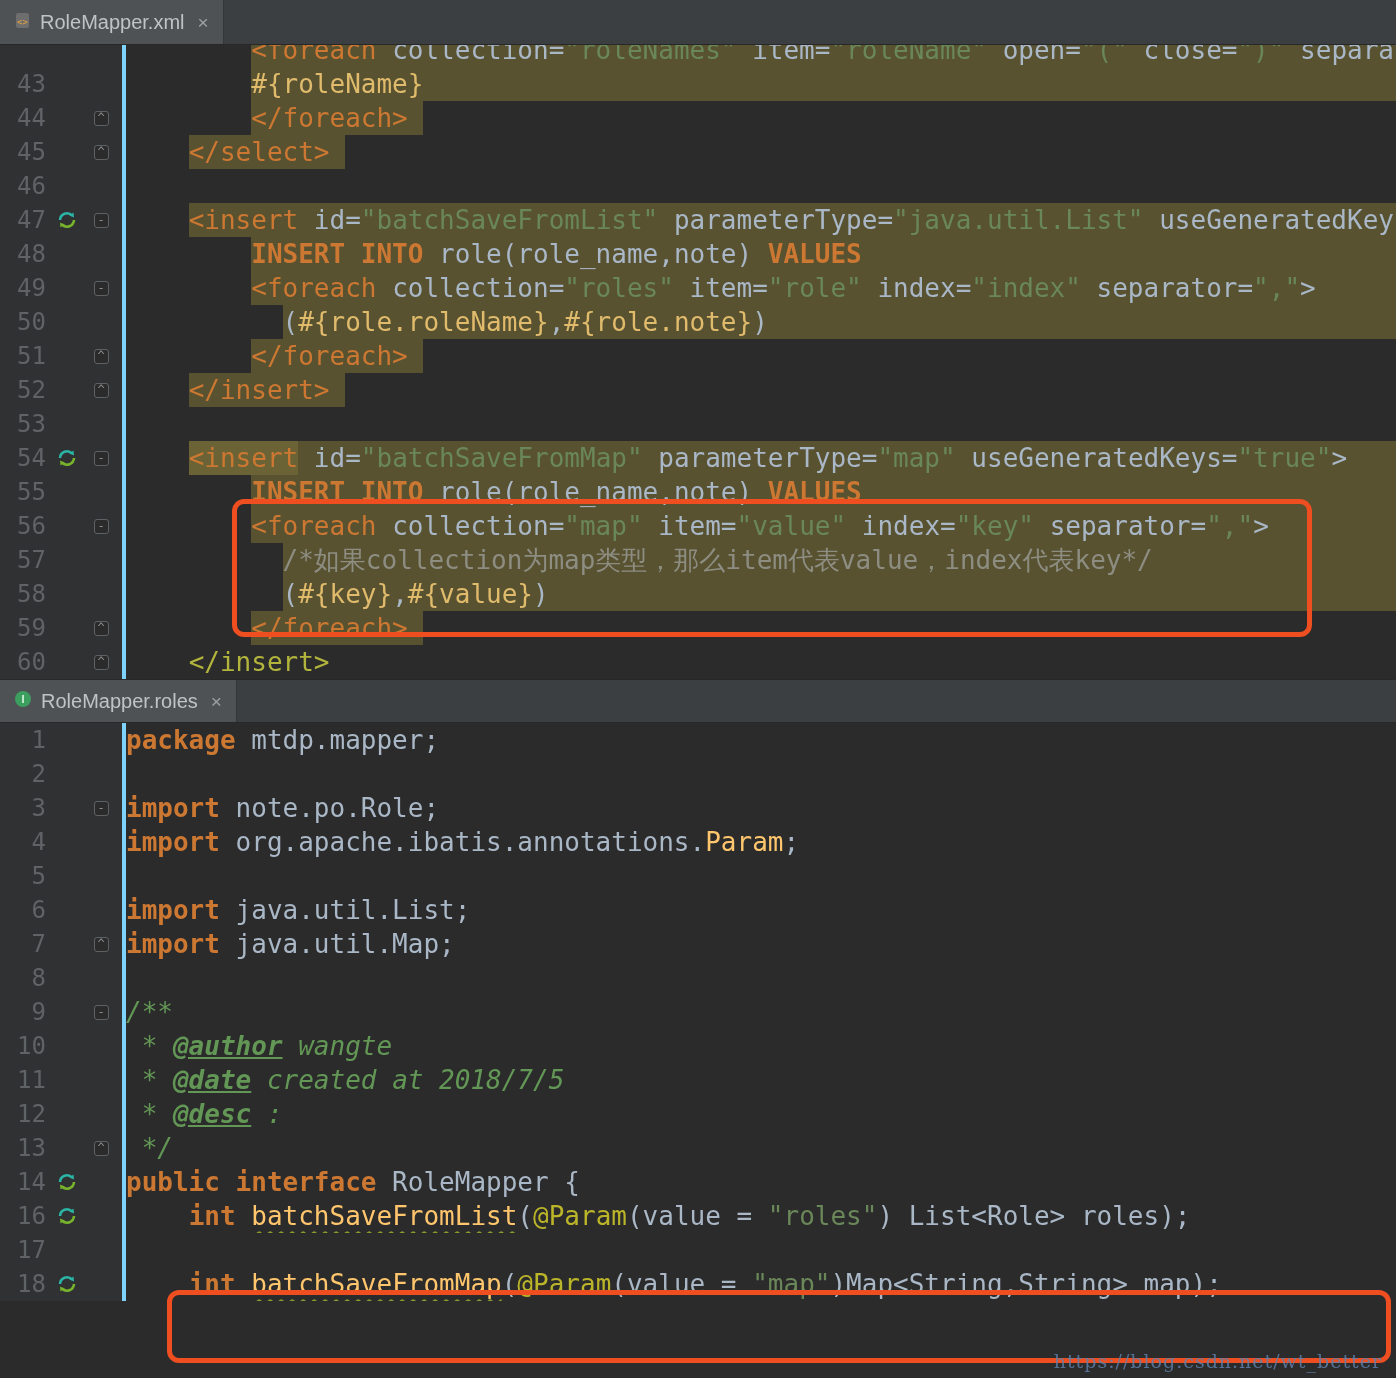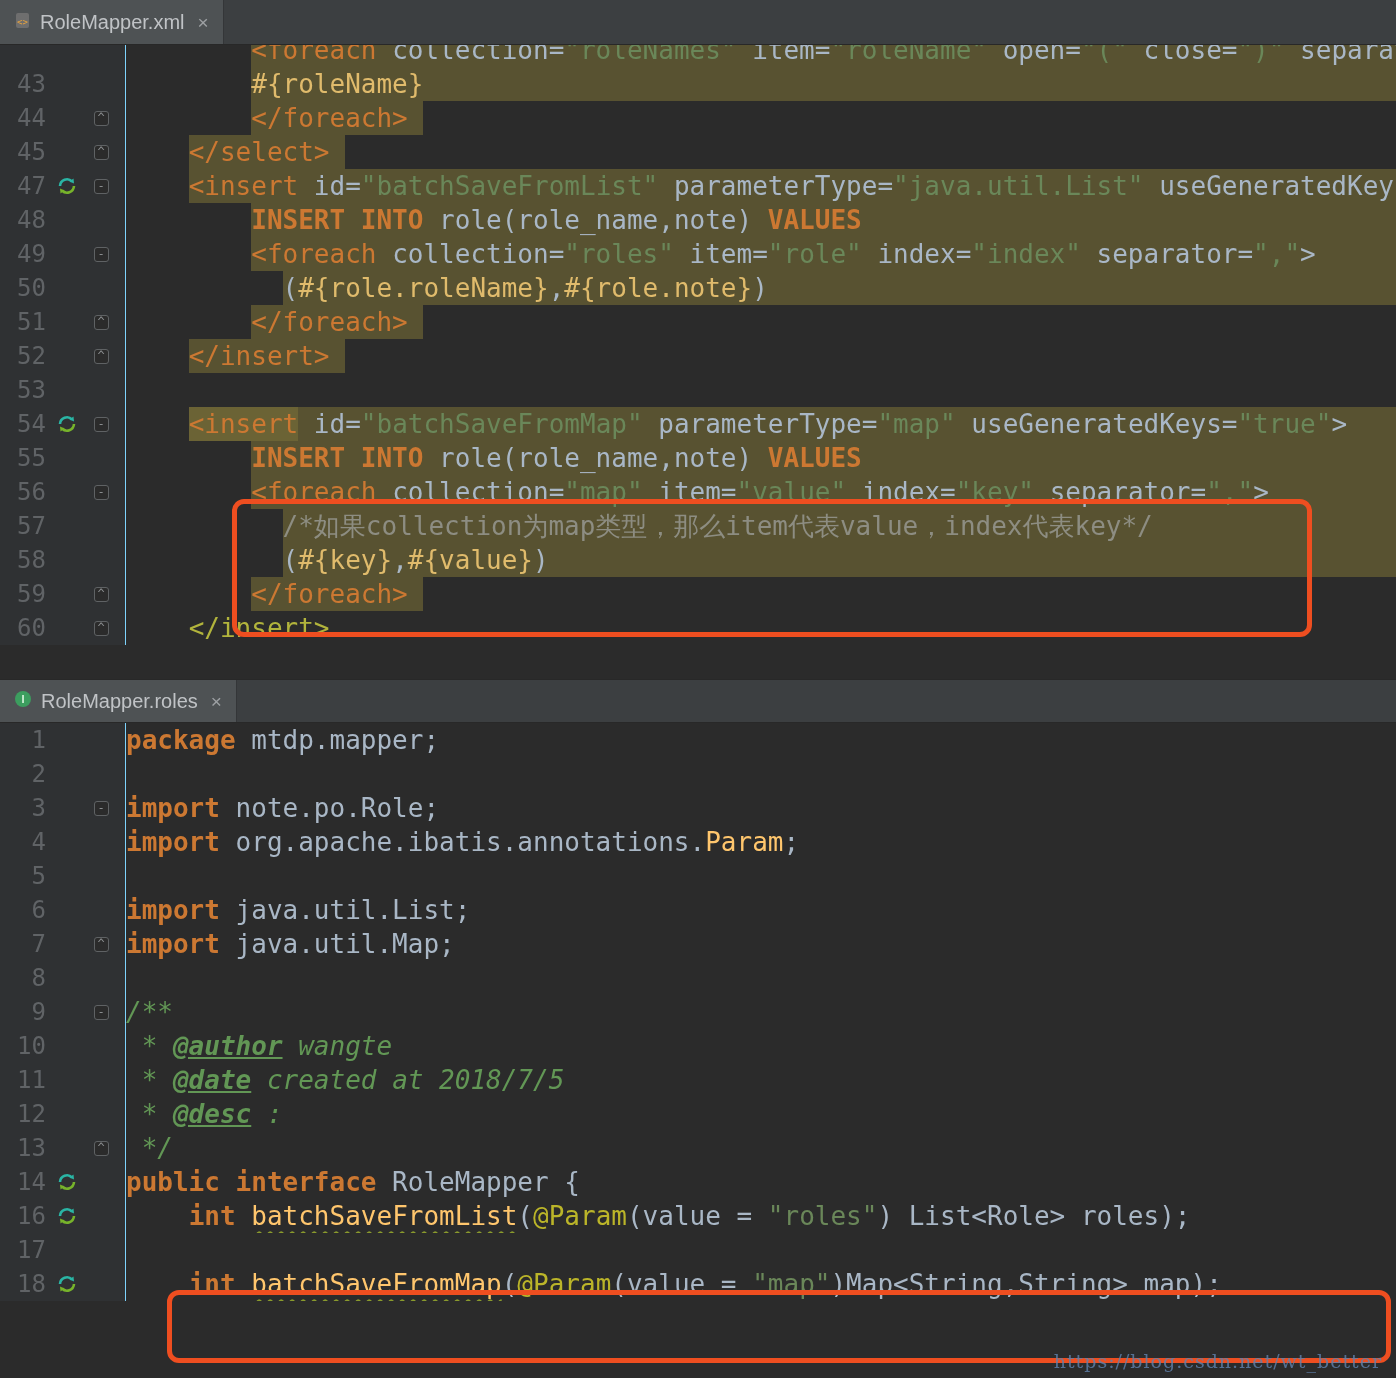--- a/index.html
+++ b/index.html
@@ -13,21 +13,21 @@
        font-family:"Liberation Sans",sans-serif;font-size:20px;border-right:1px solid #343638}
   .tab .close{color:#9da0a3;font-size:19px;margin-left:4px;line-height:1}
 
   .editor{position:relative;background:#2b2b2b;overflow:hidden}
   #editor-xml{height:634px}
   #editor-java{height:655px}
 
   .line{display:flex;height:34px}
   .line.partial{height:22px;overflow:hidden}
   .line.partial > *{margin-top:-12px}
-  .gut{flex:none;width:126px;display:flex;align-items:center;background:#2f3133;border-right:1px solid #7dd3fc;height:34px}
+  .gut{flex:none;width:126px;display:flex;align-items:center;background:#2f3133;border-right:4px solid #7dd3fc;height:34px}
   .num{width:46px;text-align:right;color:#606366;font-size:24px}
   .slot-m{width:42px;display:flex;justify-content:center;align-items:center}
   .slot-f{width:26px;display:flex;justify-content:center;align-items:center}
   .fold{display:inline-block;width:15px;height:15px;border:1px solid #5f6264;border-radius:3px;color:#8a8d8f;
         font-size:12px;line-height:12px;text-align:center;background:#2b2b2b;font-family:"DejaVu Sans Mono",monospace}
 
   .codeln{flex:1;min-width:0;overflow:hidden;white-space:pre;font-size:26px;line-height:34px;height:34px}
   .seg{display:inline-block;height:34px;line-height:34px;vertical-align:top;white-space:pre}
   .fillx{width:1400px}
   .sel{background:#585231}
@@ -102,20 +102,28 @@
           <span class="num">45</span>
           <span class="slot-m"></span>
           <span class="slot-f">
             <span class="fold">^</span>
           </span>
         </div>
         <div class="codeln"><span class="seg p">    </span><span class="seg t sel">&lt;/select&gt;</span><span class="seg p sel"> </span></div>
       </div>
       <div class="line">
         <div class="gut">
+          <span class="num">46</span>
+          <span class="slot-m"></span>
+          <span class="slot-f"></span>
+        </div>
+        <div class="codeln"></div>
+      </div>
+      <div class="line">
+        <div class="gut">
           <span class="num">47</span>
           <span class="slot-m">
             <svg width="22" height="22" viewBox="0 0 22 22">
               <path d="M4 11 A7 7 0 0 1 16 6.5" stroke="#2ab5a5" stroke-width="2.6" fill="none"></path>
               <path d="M17.5 3.5 L18 8.5 L13.5 6.5 Z" fill="#2ab5a5"></path>
               <path d="M18 11 A7 7 0 0 1 6 15.5" stroke="#77b32b" stroke-width="2.6" fill="none"></path>
               <path d="M4.5 18.5 L4 13.5 L8.5 15.5 Z" fill="#77b32b"></path>
             </svg>
           </span>
           <span class="slot-f">

